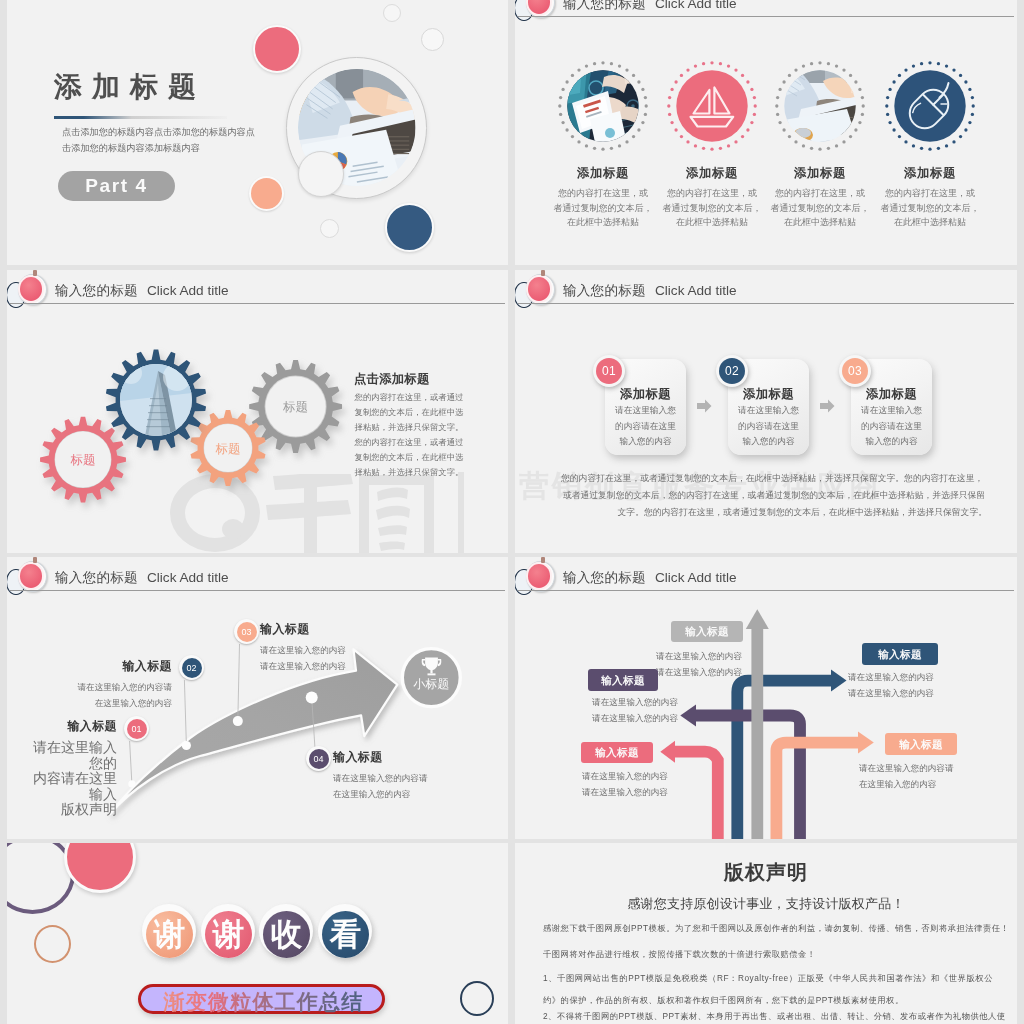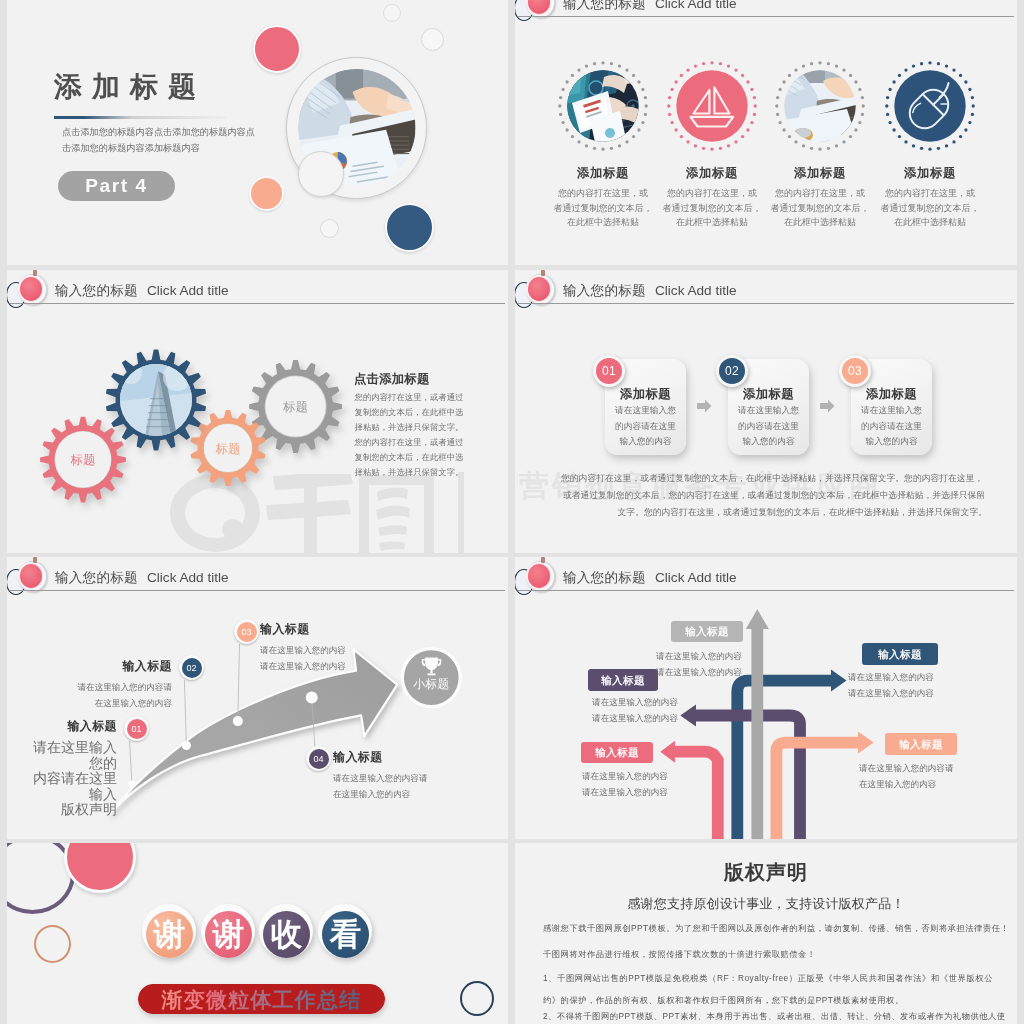--- a/index.html
+++ b/index.html
@@ -729,21 +729,21 @@
 
     <div class="circ" style="left:252px;top:61px;width:54px;height:54px;background:#fbfbfb;box-shadow:2px 3px 5px rgba(130,130,130,.4);"></div>
     <div class="circ" style="left:256px;top:67.5px;width:47px;height:47px;background:radial-gradient(circle at 35% 28%,#6e6080,#554762);"></div>
     <div class="abs" style="left:256px;top:67.5px;width:47px;height:47px;line-height:47px;text-align:center;font-size:31.5px;font-weight:bold;color:#fdfdfd;">收</div>
 
     <div class="circ" style="left:311px;top:61px;width:54px;height:54px;background:#fbfbfb;box-shadow:2px 3px 5px rgba(130,130,130,.4);"></div>
     <div class="circ" style="left:315px;top:67.5px;width:47px;height:47px;background:radial-gradient(circle at 35% 28%,#386387,#27496a);"></div>
     <div class="abs" style="left:315px;top:67.5px;width:47px;height:47px;line-height:47px;text-align:center;font-size:31.5px;font-weight:bold;color:#fdfdfd;">看</div>
   </div>
 
-  <div class="abs" style="left:131px;top:141px;width:247px;height:30px;border-radius:15px;background:#b91c1c;box-shadow:1px 3px 5px rgba(130,130,130,.35);border:1px solid #b91c1c;box-sizing:border-box">
+  <div class="abs" style="left:131px;top:141px;width:247px;height:30px;border-radius:15px;background:#c4b5fd;box-shadow:1px 3px 5px rgba(130,130,130,.35);border:3px solid #b91c1c;box-sizing:border-box">
     <div style="position:absolute;left:0;top:0;width:245px;height:28px;line-height:30px;text-align:center;font-size:21px;font-weight:bold;letter-spacing:1.2px;
                 background:linear-gradient(90deg,#f0a184 0%,#e8707f 28%,#8b6e86 60%,#3a5d80 100%);
                 -webkit-background-clip:text;background-clip:text;color:transparent;">渐变微粒体工作总结</div>
   </div>
 </div>
 
 <div class="slide s8" style="left:515px;top:843px;width:502px;height:283px">
   <div class="abs" style="left:0;top:16px;width:502px;text-align:center;font-size:20px;font-weight:bold;color:#3c3c3c;letter-spacing:1px">版权声明</div>
   <div class="abs" style="left:0;top:52px;width:502px;text-align:center;font-size:13px;font-weight:normal;color:#3f3f3f;letter-spacing:.2px">感谢您支持原创设计事业，支持设计版权产品！</div>
   <div class="abs" style="left:28px;top:75px;width:450px;font-size:8.3px;letter-spacing:0.5px;color:#555;line-height:20px;white-space:nowrap">感谢您下载千图网原创PPT模板。为了您和千图网以及原创作者的利益，请勿复制、传播、销售，否则将承担法律责任！</div>

